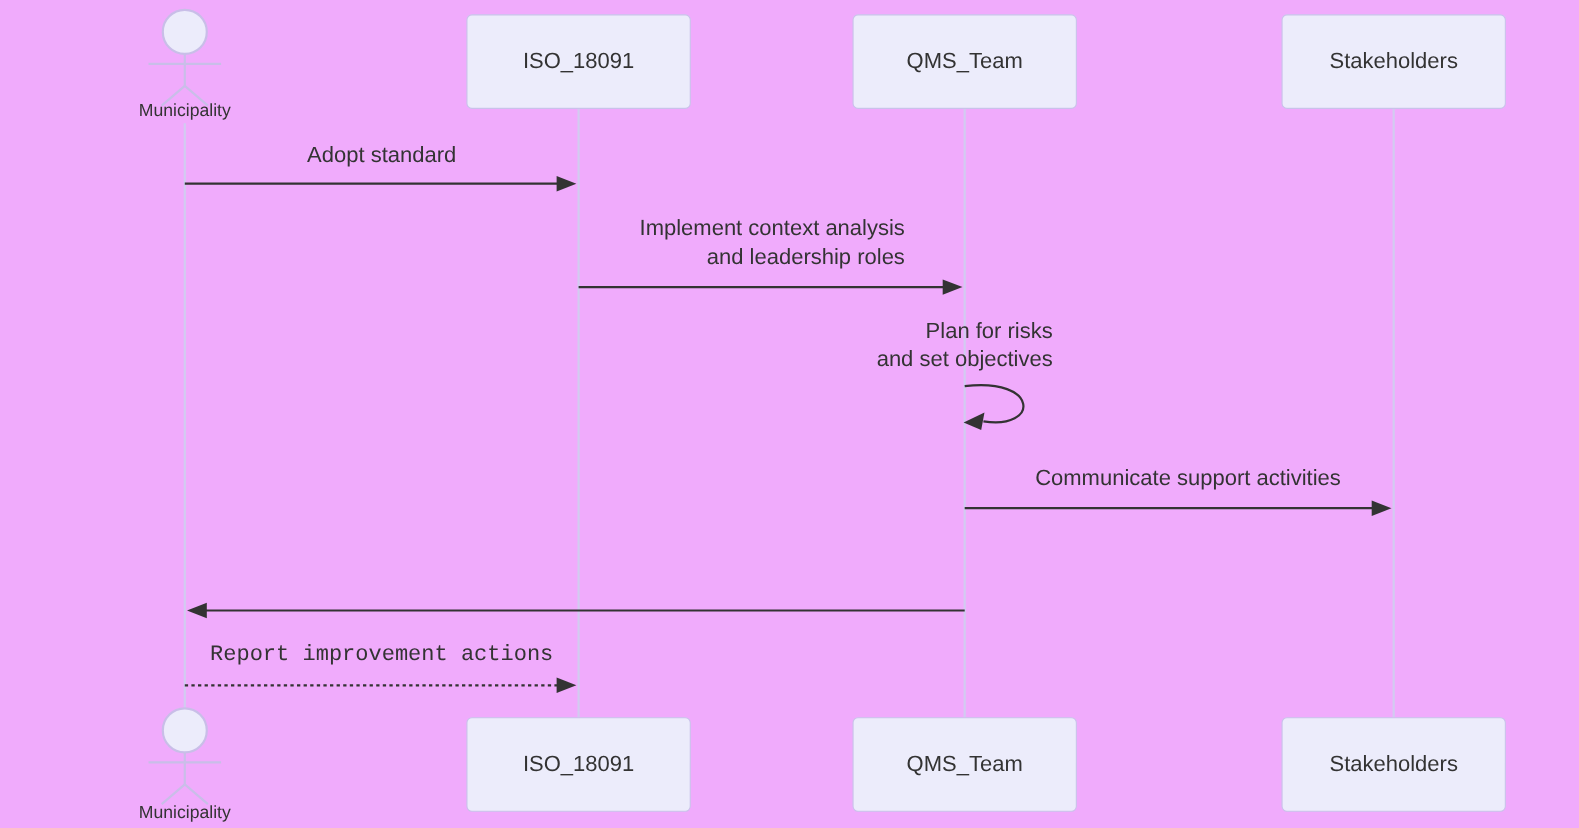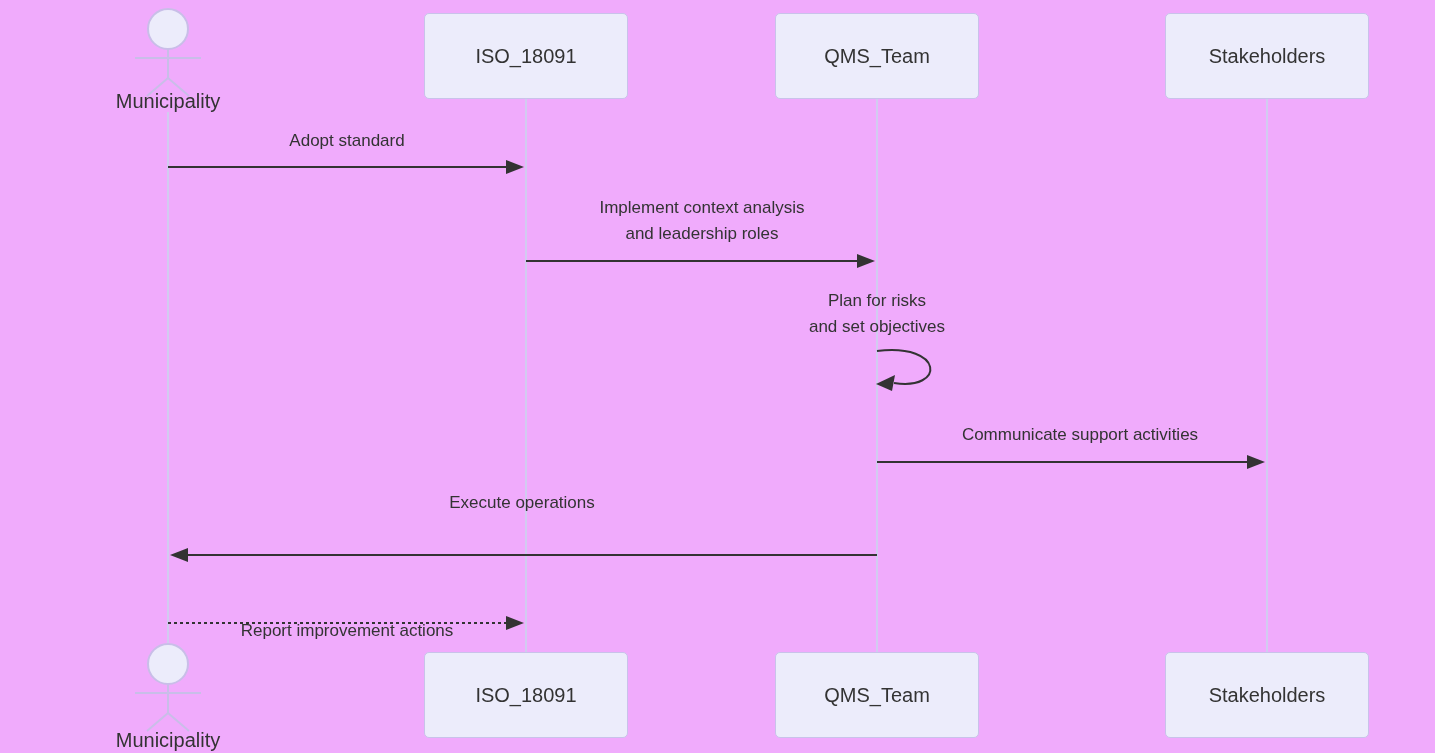--- a/index.html
+++ b/index.html
@@ -32,33 +32,33 @@
     align-items: center;
     justify-content: center;
     font-size: 20px;
     color: #333333;
     box-sizing: border-box;
     z-index: 3;
   }
   .msg-label {
     position: absolute;
     transform: translateX(-50%);
-    text-align: center;
-    font-size: 17px;
+    text-align: right;
+    font-size: 20px;
     line-height: 26px;
     white-space: nowrap;
     color: #333333;
     z-index: 4;
   }
   .msg-label span { display: block; }
   .actor-label {
     position: absolute;
     transform: translateX(-50%);
     text-align: center;
-    font-size: 20px;
+    font-size: 16px;
     line-height: 26px;
     white-space: nowrap;
     color: #333333;
     z-index: 4;
   }
 </style>
 </head>
 <body>
 
 <div class="canvas">
@@ -152,20 +152,19 @@
   <div class="msg-label" style="left:702px; top:195px;">
     <span>Implement context analysis</span>
     <span>and leadership roles</span>
   </div>
 
   <div class="msg-label" style="left:1080px; top:422px;">
     <span>Communicate support activities</span>
   </div>
 
   <div class="msg-label" style="left:522px; top:490px;">
-    <span>Execute operations</span>
   </div>
 
-  <div class="msg-label" style="left:347px; top:618px;">
+  <div class="msg-label" style="left:347px; top:583px;font-family:Liberation Mono, monospace;">
     <span>Report improvement actions</span>
   </div>
 
 </div>
 
 </body></html>

